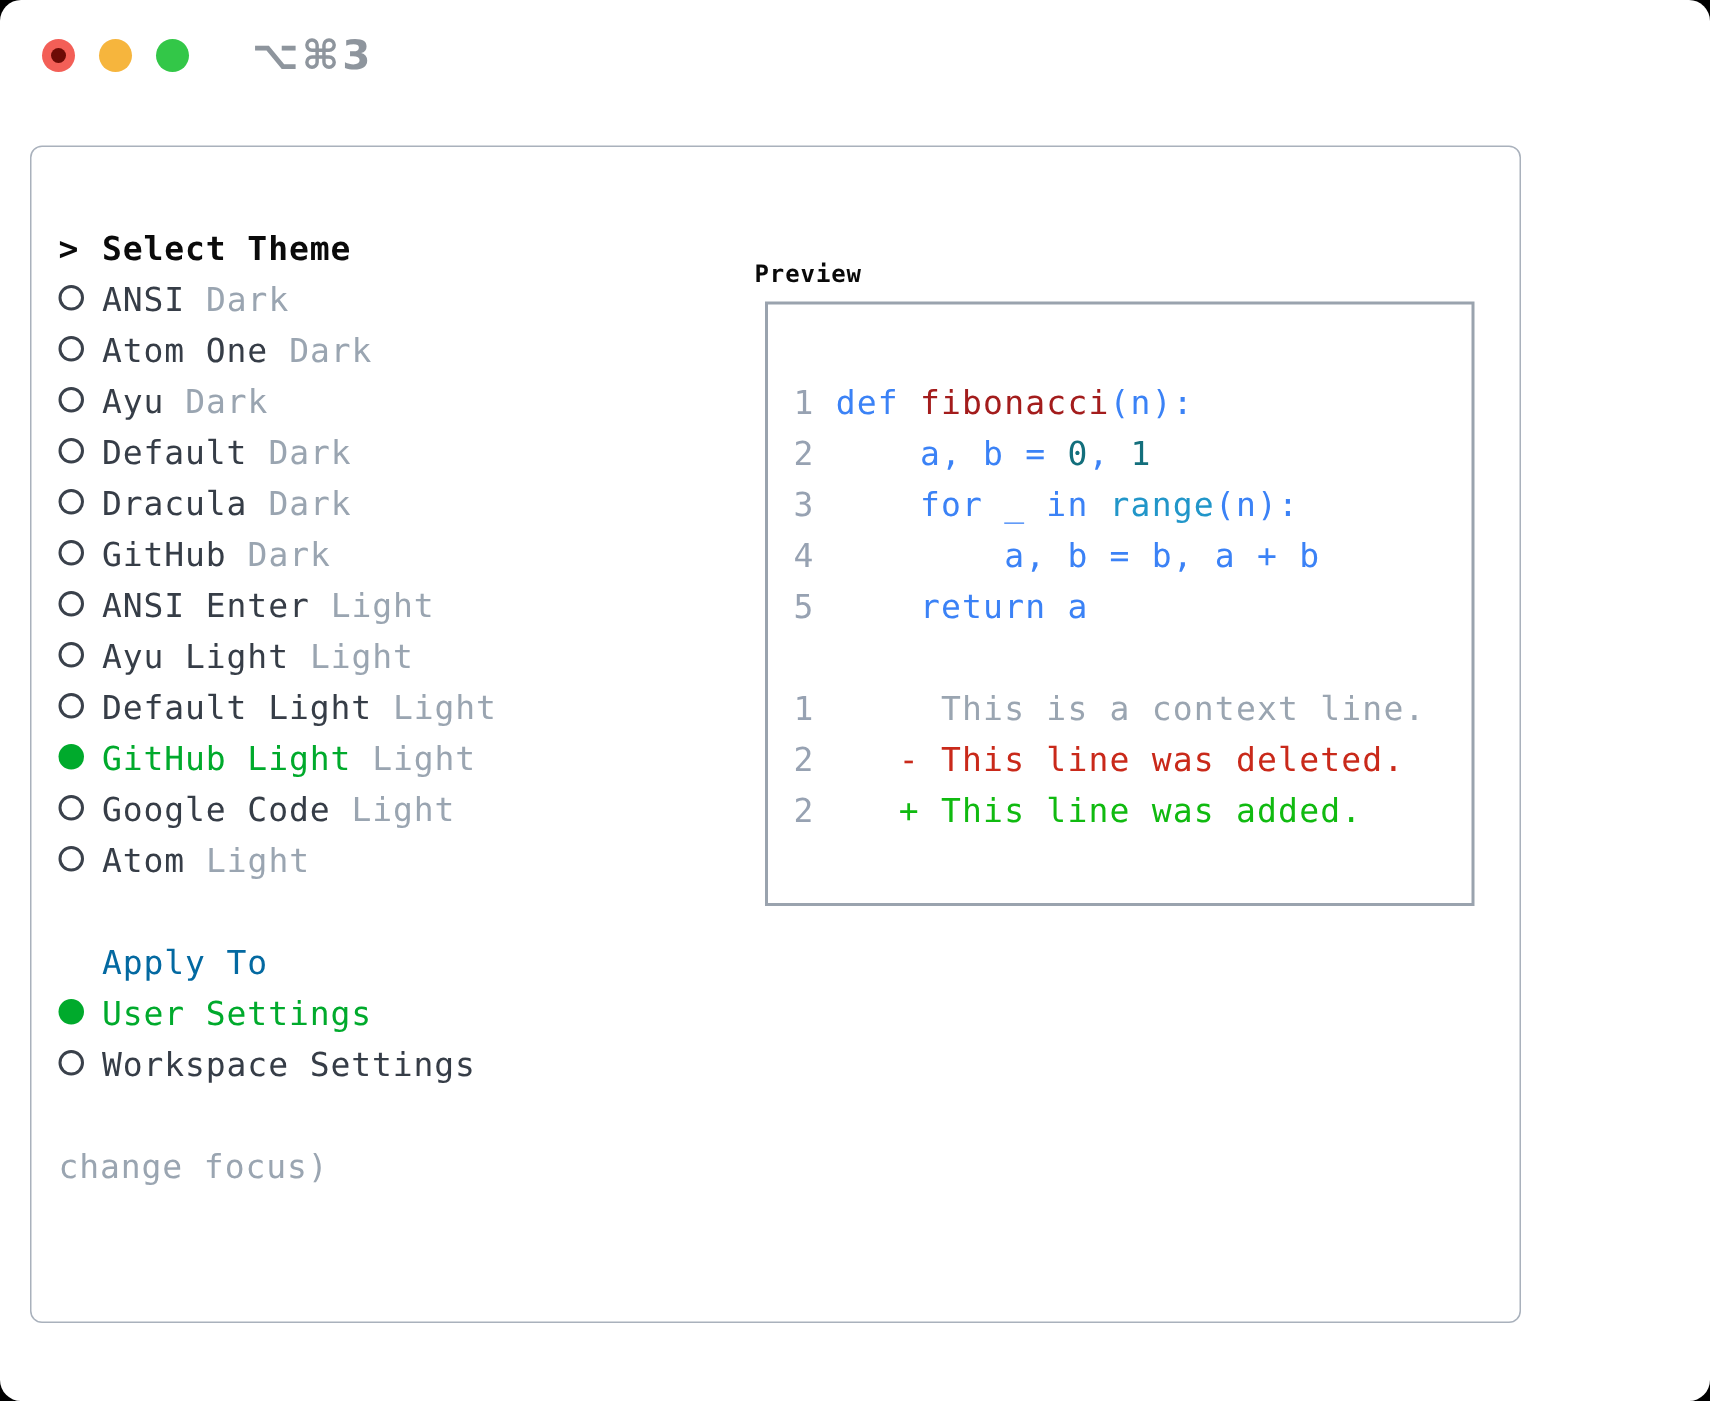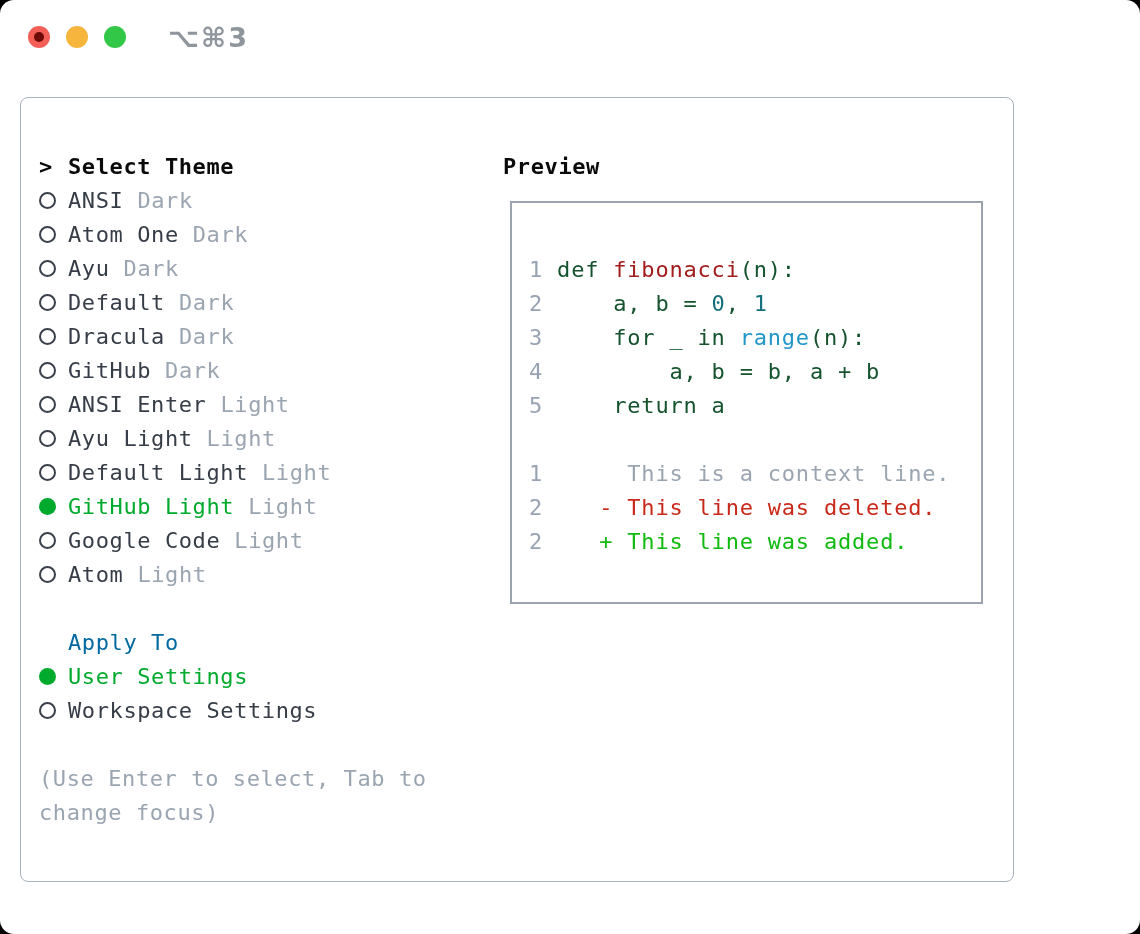--- a/index.html
+++ b/index.html
@@ -35,31 +35,31 @@
     display:inline-block;width:13px;height:13px;border:2px solid #3a414b;border-radius:50%;
     box-sizing:content-box;vertical-align:middle;margin-top:-4px;
   }
   .radio.sel{width:17px;height:17px;border:none;background:var(--accent-green);}
   .lbl{color:#363d47;}
   .lbl.sel{color:var(--accent-green);}
   .variant{color:#9aa5b1;margin-left:14px;}
   .help-line{height:34px;line-height:34px;color:#9aa5b1;white-space:pre;}
   
   .preview-label{
-    position:absolute;left:482px;top:52px;height:34px;line-height:34px;
-    font-size:22px;font-weight:bold;color:#0a0a0a;letter-spacing:0.6px;
+    position:absolute;left:482px;top:68px;height:34px;line-height:34px;
+    font-size:16px;font-weight:bold;color:#0a0a0a;letter-spacing:0.6px;
   }
   .preview-box{
     position:absolute;left:489px;top:103px;width:473px;height:403px;
     border:2px solid #9aa3ae;background:#fff;box-sizing:border-box;
     padding:50px 0 0 17px;overflow:hidden;
   }
   .code-line{height:34px;line-height:34px;font-size:22px;letter-spacing:0.8px;white-space:pre;}
   .ln{color:#97a2b2;}
-  .tok-plain{color:#14532d;}
+  .tok-plain{color:#3b82f6;}
   .tok-function{color:#a31c1c;}
   .tok-number{color:#136f7c;}
   .tok-builtin{color:#2196c9;}
   .tok-context{color:#9aa5b1;}
   .tok-deleted{color:#c9291a;}
   .tok-added{color:#10ba10;}
 </style>
 </head>
 <body>
 
@@ -93,21 +93,20 @@
           <div class="row"><span class="marker"><span class="radio"></span></span><span class="lbl">Atom</span><span class="variant">Light</span></div>
         </div>
       <div class="row"></div>
       <div class="row"><span class="marker"></span><span class="subhdr">Apply To</span></div>
       <div id="apply-list">
           <div class="row"><span class="marker"><span class="radio sel"></span></span><span class="lbl sel">User Settings</span></div>
           <div class="row"><span class="marker"><span class="radio"></span></span><span class="lbl">Workspace Settings</span></div>
         </div>
       <div class="row"></div>
       <div id="help-text">
-          <div class="help-line">(Use Enter to select, Tab to</div>
           <div class="help-line">change focus)</div>
         </div>
     </div>
 
     <div class="preview-label">Preview</div>
 
     <div class="preview-box">
       <div id="code-block">
           <div class="code-line"><span class="ln">1 </span><span class="tok-plain">def </span><span class="tok-function">fibonacci</span><span class="tok-plain">(n):</span></div>
           <div class="code-line"><span class="ln">2 </span><span class="tok-plain">    a, b = </span><span class="tok-number">0</span><span class="tok-plain">, </span><span class="tok-number">1</span></div>

